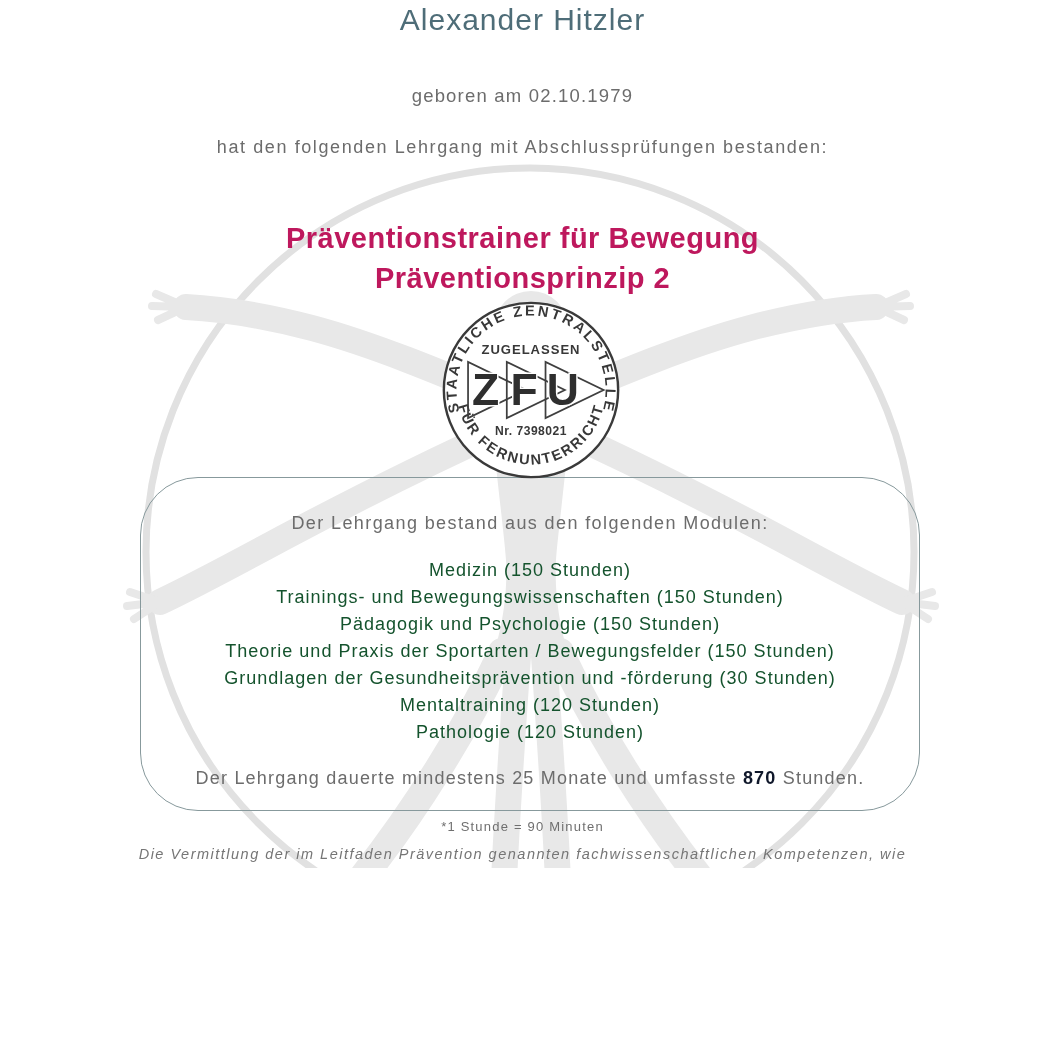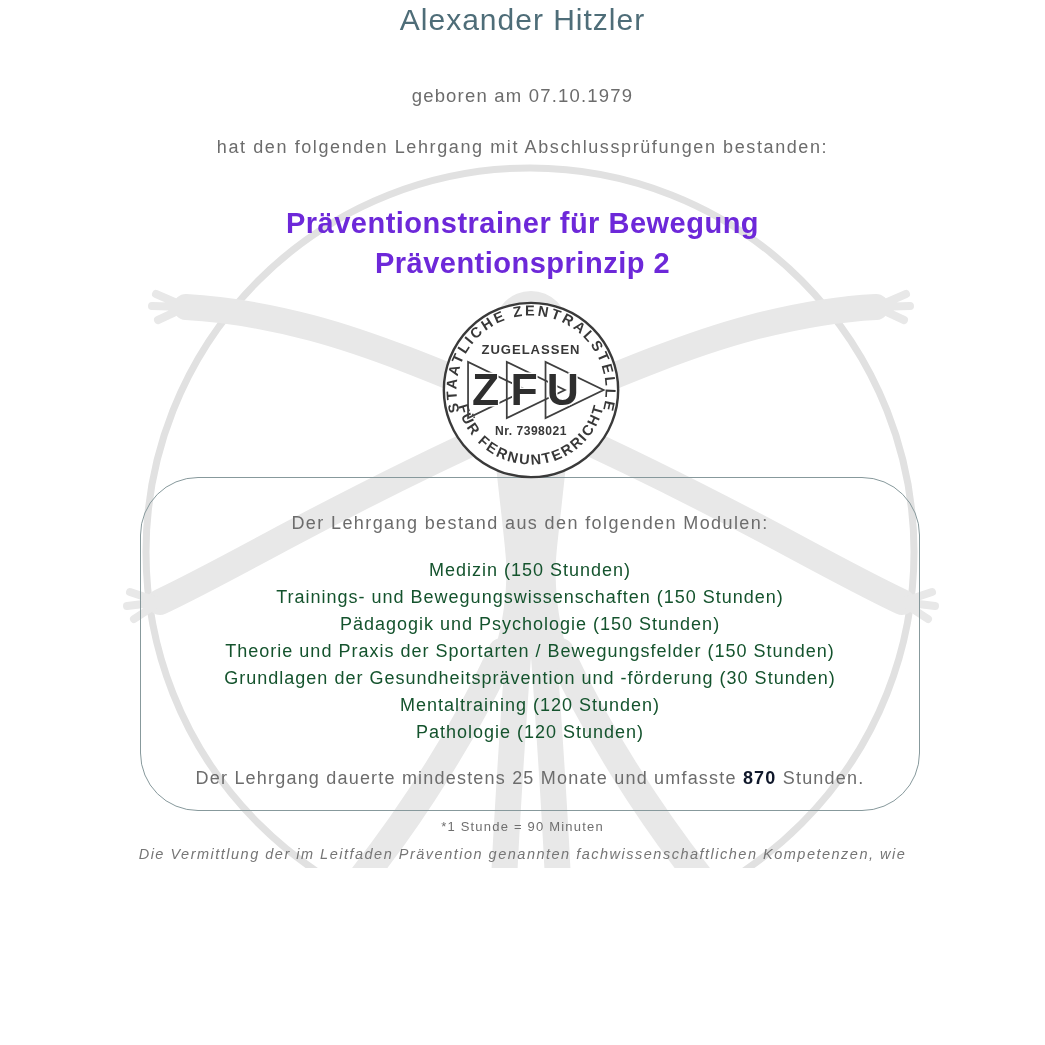--- a/index.html
+++ b/index.html
@@ -20,23 +20,23 @@
   }
   .born{
     top:85px;
     font-size:18.5px;color:#6c6c6c;letter-spacing:1.2px;
   }
   .passed{
     top:137px;
     font-size:18px;color:#6c6c6c;letter-spacing:1.6px;
   }
   .course-title{
-    top:203px;
+    top:218px;
     font-size:29px;line-height:40px;font-weight:700;
-    color:#6d28d9;letter-spacing:0.5px;
+    color:#be185d;letter-spacing:0.5px;
   }
   .seal{
     position:absolute;left:439px;top:298px;width:184px;height:184px;z-index:3;
   }
   .modules-box{
     position:absolute;left:140px;top:477px;width:780px;height:334px;
     box-sizing:border-box;
     border:1.5px solid #87999c;border-radius:58px;
     z-index:2;text-align:center;background:transparent;
   }
@@ -94,21 +94,21 @@
         <path d="M362,878 L338,896" stroke-width="16"></path>
         <path d="M700,878 L724,896" stroke-width="16"></path>
         <path d="M503,902 L488,916" stroke-width="14"></path>
         <path d="M559,902 L574,916" stroke-width="14"></path>
       </g>
     </g>
   </svg>
 
   <div class="layer name">Alexander Hitzler</div>
 
-  <div class="layer born">geboren am 07.10.1979</div>
+  <div class="layer born">geboren am 02.10.1979</div>
 
   <div class="layer passed">hat den folgenden Lehrgang mit Abschlussprüfungen bestanden:</div>
 
   <div class="layer course-title">
     <div>Präventionstrainer für Bewegung</div>
     <div>Präventionsprinzip 2</div>
   </div>
 
   <svg class="seal" viewBox="0 0 190 190" aria-hidden="true">
     <circle cx="95" cy="95" r="90" fill="#ffffff" stroke="#3a3a3a" stroke-width="2.5"></circle>

